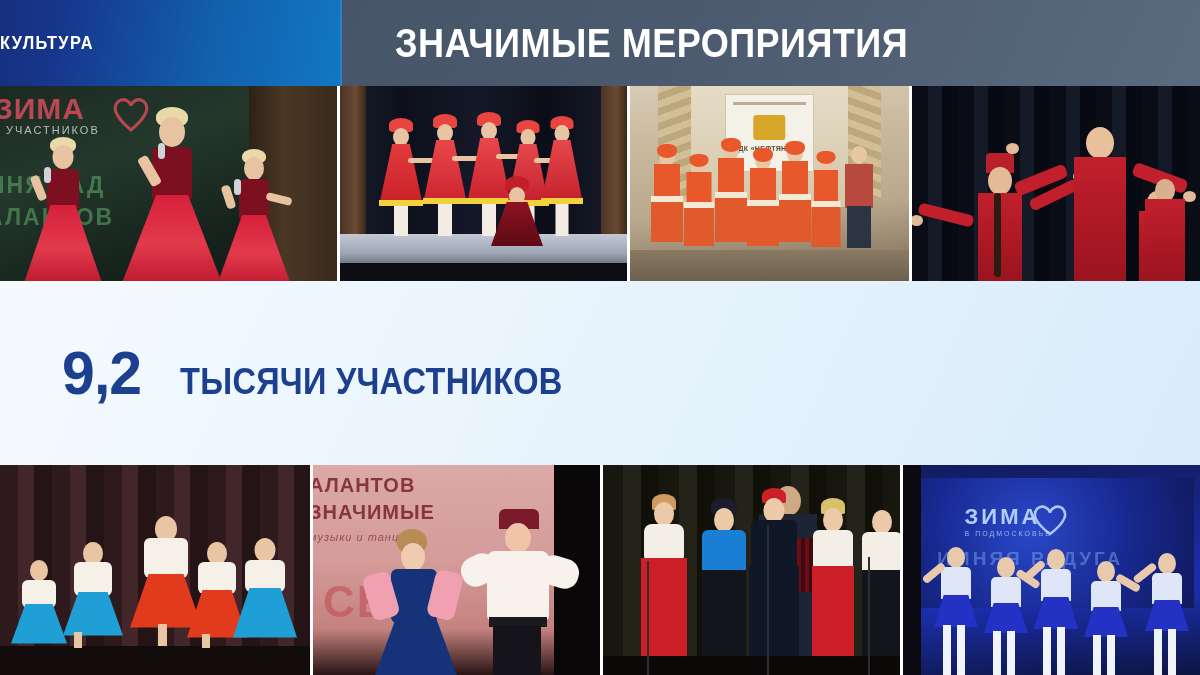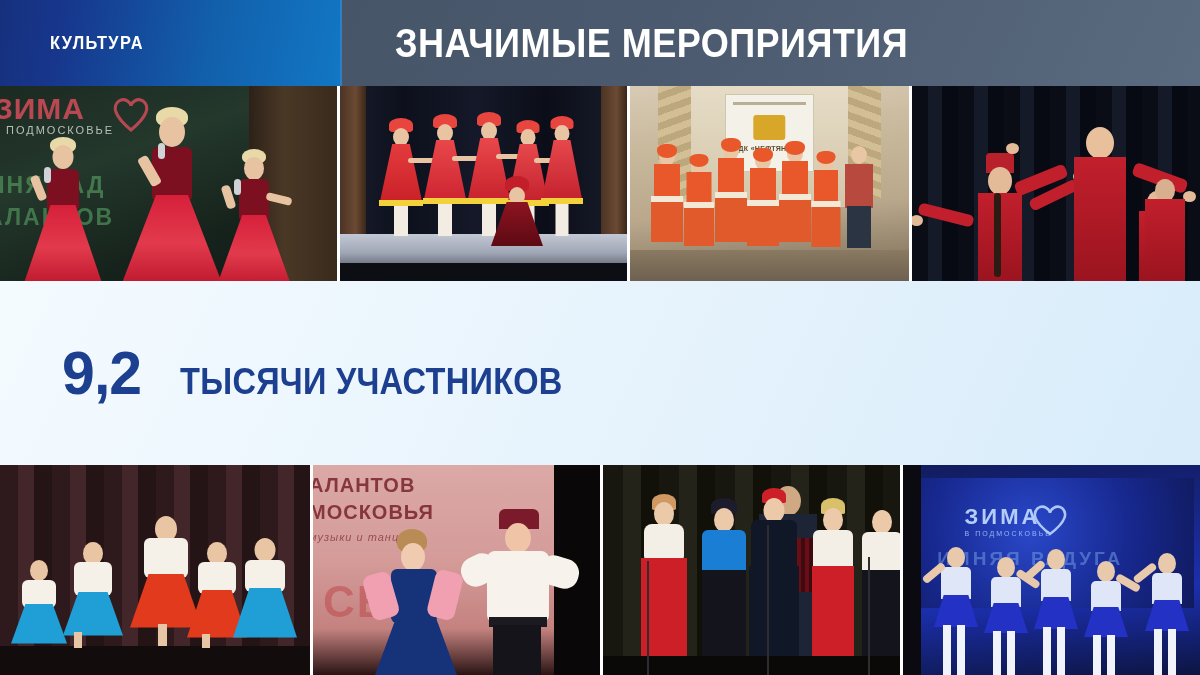--- a/index.html
+++ b/index.html
@@ -21,21 +21,20 @@
     position: relative;
     height: 86px;
     display: flex;
     flex: 0 0 86px;
   }
   .header-tag {
     width: 340px;
     height: 100%;
     background: linear-gradient(100deg, #16307d 0%, #17368c 18%, #1260ac 62%, #1277c4 100%);
     display: flex; align-items: center;
-    padding-left: 50px;
     position: relative;
   }
   .header-tag-label {
     color: #ffffff;
     font-size: 19px;
     font-weight: 700;
     letter-spacing: 1.6px;
     transform: scaleX(0.86);
     transform-origin: left center;
     white-space: nowrap;
@@ -287,21 +286,21 @@
   <div class="strip strip-top">
 
     <div class="photo" style="flex:0 0 340px">
       <div class="photo-inner">
         <div class="p1-bg"></div>
         <div class="p1-side"></div>
         <div class="p1-txt1">ЗИМА</div>
         <svg class="p1-heart" viewBox="0 0 42 38">
           <path d="M21 36 C 4 22, 2 12, 9 7 C 15 3, 21 9, 21 12 C 21 9, 27 3, 33 7 C 40 12, 38 22, 21 36 Z" fill="none" stroke="#c74b56" stroke-width="3"></path>
         </svg>
-        <div class="p1-txt2">ПОДМОСКОВЬЕ</div>
+        <div class="p1-txt2">УЧАСТНИКОВ</div>
         <div class="p1-txt3">ННЯ РАД</div>
         <div class="p1-txt4">АЛАНТОВ</div>
 
         <div class="girl" style="left:20px;width:86px;height:150px">
           <div class="hair" style="top:6px;width:26px;height:16px"></div>
           <div class="head" style="top:14px;width:21px;height:24px"></div>
           <div class="bodice" style="top:38px;width:32px;height:40px"></div>
           <div class="skirt" style="top:74px;width:78px;height:78px"></div>
           <div class="arm" style="left:14px;top:44px;width:9px;height:26px;transform:rotate(-22deg)"></div>
           <div class="mic" style="left:24px;top:36px"></div>
@@ -519,21 +518,21 @@
           <div class="sk" style="top:54px;width:56px;height:40px;background:#1f9fd6"></div>
         </div>
       </div>
     </div>
 
     <div class="photo" style="flex:0 0 290px">
       <div class="photo-inner">
         <div class="p6-bg"></div>
         <div class="p6-dark"></div>
         <div class="p6-t1">АЛАНТОВ</div>
-        <div class="p6-t2">МОСКОВЬЯ</div>
+        <div class="p6-t2">ЗНАЧИМЫЕ</div>
         <div class="p6-t3">музыки и танца</div>
         <div class="p6-emblem">СВ</div>
 
         <div style="position:absolute;left:48px;bottom:0;width:110px;height:150px">
           <div style="position:absolute;left:36px;top:4px;width:30px;height:24px;border-radius:50% 50% 40% 40%;background:#b98c55"></div>
           <div style="position:absolute;left:40px;top:18px;width:24px;height:28px;border-radius:50%;background:#f0cbb0"></div>
           <div style="position:absolute;left:30px;top:44px;width:46px;height:54px;background:#16337a;border-radius:6px"></div>
           <div style="position:absolute;left:6px;top:48px;width:28px;height:46px;background:#f0a0b0;border-radius:8px;transform:rotate(-16deg)"></div>
           <div style="position:absolute;left:70px;top:46px;width:28px;height:48px;background:#f0a0b0;border-radius:8px;transform:rotate(14deg)"></div>
           <div style="position:absolute;left:14px;top:92px;width:82px;height:58px;background:#16337a;clip-path:polygon(26% 0,74% 0,100% 100%,0 100%)"></div>

